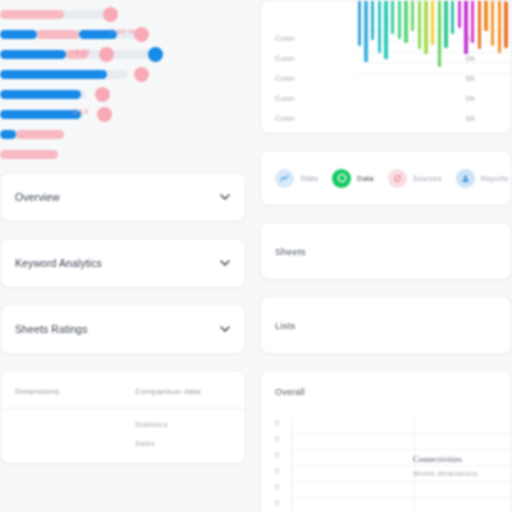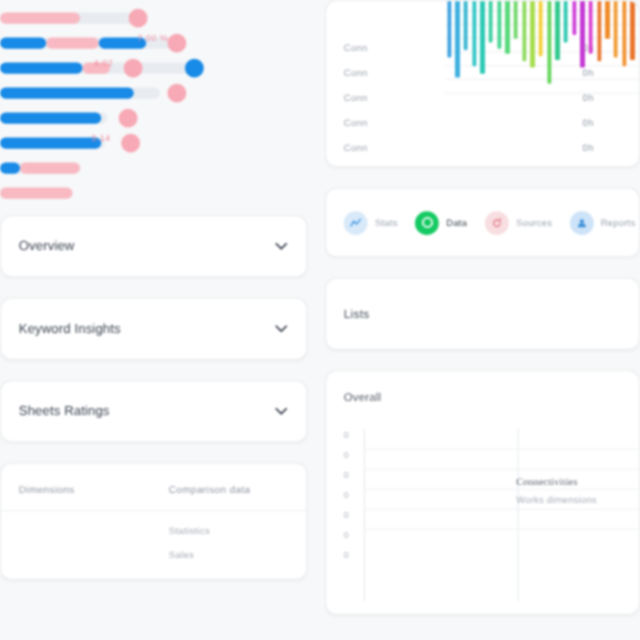--- a/index.html
+++ b/index.html
@@ -347,21 +347,21 @@
             <div class="accordion-label">Overview</div>
             <div class="chevron">
               <svg viewBox="0 0 10 6" width="10" height="6">
                 <path d="M1 1 L5 5 L9 1" fill="none" stroke="#2b3340" stroke-width="1.4" stroke-linecap="round" stroke-linejoin="round"></path>
               </svg>
             </div>
           </div>
         </div>
         <div class="card">
           <div class="accordion">
-            <div class="accordion-label">Keyword Insights</div>
+            <div class="accordion-label">Keyword Analytics</div>
             <div class="chevron">
               <svg viewBox="0 0 10 6" width="10" height="6">
                 <path d="M1 1 L5 5 L9 1" fill="none" stroke="#2b3340" stroke-width="1.4" stroke-linecap="round" stroke-linejoin="round"></path>
               </svg>
             </div>
           </div>
         </div>
         <div class="card">
           <div class="accordion">
             <div class="accordion-label">Sheets Ratings</div>
@@ -503,20 +503,25 @@
               </svg>
             </div>
             <div class="badge-label">Reports</div>
           </div>
         </div>
     </div>
 
     <div id="section-host">
         <div class="card">
           <div class="section">
+            <div class="section-title">Sheets</div>
+          </div>
+        </div>
+        <div class="card">
+          <div class="section">
             <div class="section-title">Lists</div>
           </div>
         </div>
       </div>
 
     <div class="card" style="height:196px">
       <div class="panel-title">Overall</div>
       <div class="plot-wrap">
         <div class="yaxis" id="ytick-host">
             <div class="ytick">0</div>

